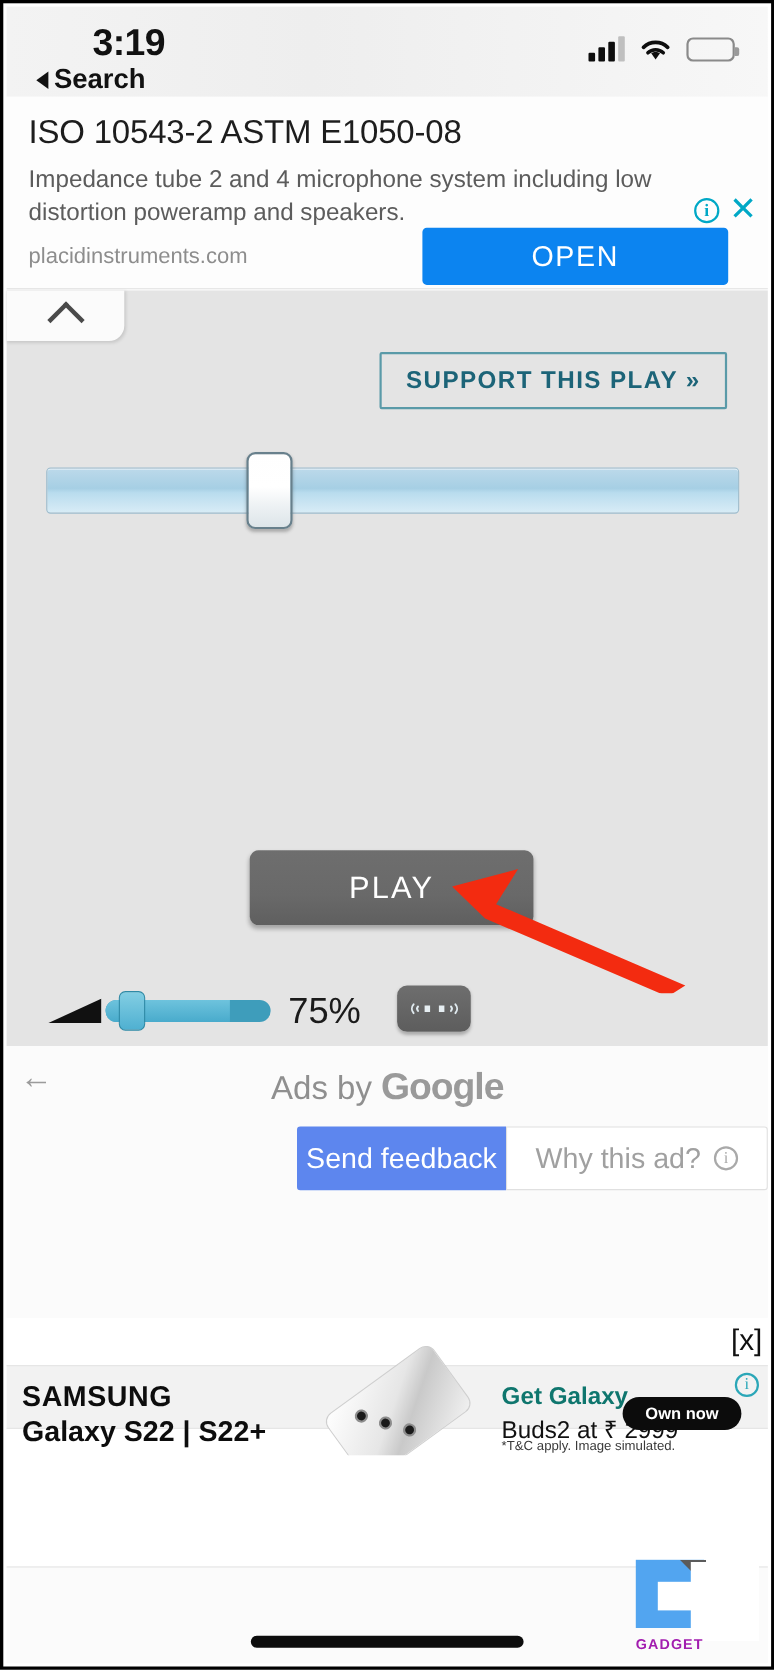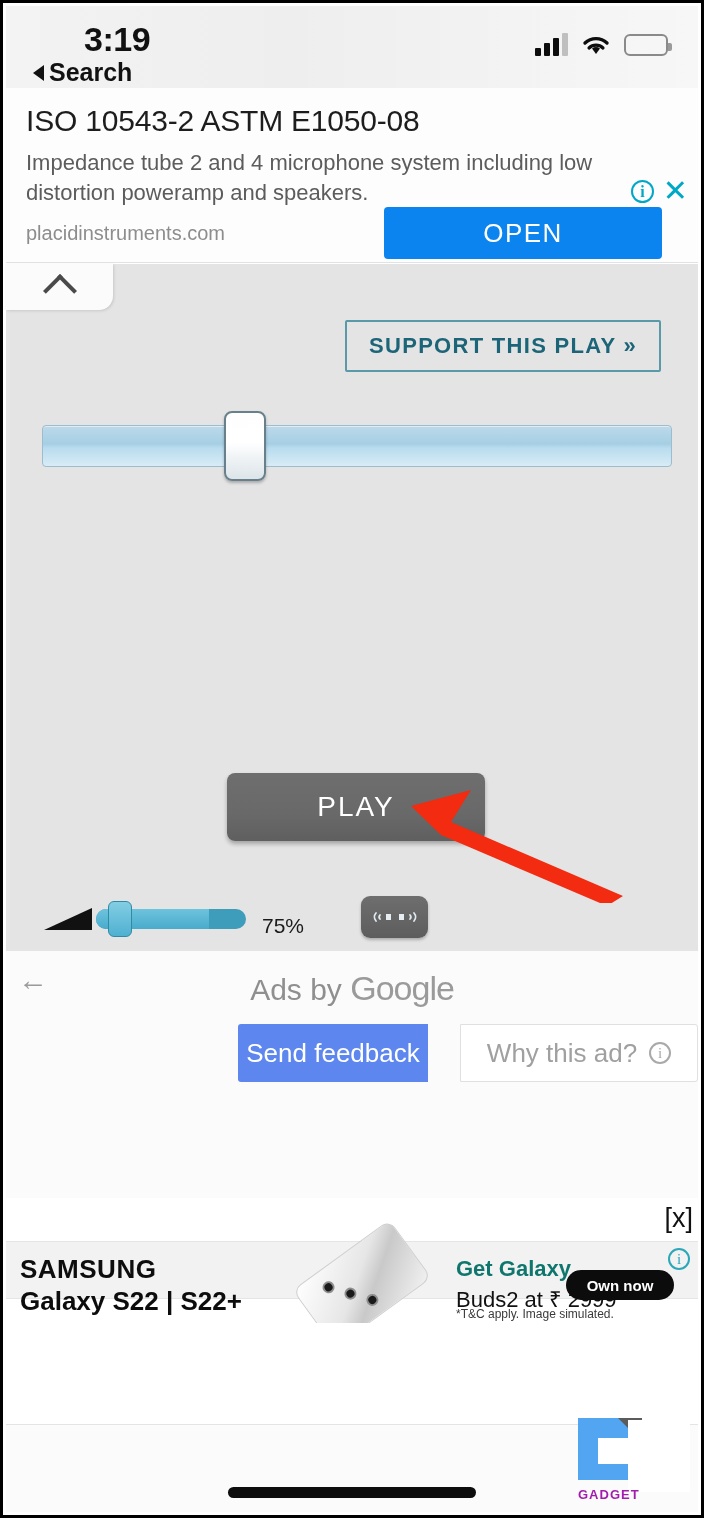--- a/index.html
+++ b/index.html
@@ -165,22 +165,22 @@
     position: absolute; left: 0; top: 0; width: 75%; height: 100%;
     background: linear-gradient(to bottom,#6ec3dd,#49abcc);
     border-radius: 10px 0 0 10px;
   }
   .vol-thumb {
     position: absolute; left: 102px; top: 9px; width: 24px; height: 36px;
     background: linear-gradient(to bottom,#83cee3,#4fb0d1);
     border: 1px solid #2f8aa6; border-radius: 6px;
   }
   .vol-pct {
-    position: absolute; left: 256px; top: 22px;
-    font-size: 21px; color: #1b1b1b;
+    position: absolute; left: 256px; top: 8px;
+    font-size: 33px; color: #1b1b1b;
   }
   .speaker-btn {
     position: absolute; left: 355px; top: 4px;
     width: 67px; height: 42px;
     background: linear-gradient(to bottom,#6e6e6e,#5d5d5d);
     border-radius: 9px;
     box-shadow: 0 2px 3px rgba(0,0,0,.25);
     display:flex; align-items:center; justify-content:center;
   }
 
@@ -275,35 +275,35 @@
   }
   .ag-back {
     position: absolute; left: 12px; top: 14px;
     font-size: 30px; color: #9b9b9b; line-height: 30px;
   }
   .ag-title {
     position: absolute; left: 0; right: 0; top: 18px;
     text-align: center;
     font-size: 30px; color: #8f8f8f;
   }
-  .ag-title b { color: #9a9a9a; font-weight: 400; font-size: 34px; letter-spacing: -1px; }
+  .ag-title b { color: #9a9a9a; font-weight: 700; font-size: 34px; letter-spacing: -1px; }
   .ag-btns {
     position: absolute; left: 0; right: 0; top: 73px;
     display: flex; justify-content: flex-end; align-items: stretch;
   }
   .ag-send {
     width: 190px; height: 58px; background: #5d86ee;
     display:flex; align-items:center; justify-content:center;
     color: #ffffff; font-size: 26px; border-radius: 3px 0 0 3px;
   }
   .ag-why {
     width: 238px; height: 58px; background: #ffffff;
     border: 1px solid #e0e0e0;
     display:flex; align-items:center; justify-content:center; gap: 12px;
-    color: #a0a0a0; font-size: 26px; border-radius: 0 3px 3px 0; margin-left: 32px;
+    color: #a0a0a0; font-size: 26px; border-radius: 0 3px 3px 0;
   }
   .ag-why-i {
     width: 22px; height: 22px; border: 2px solid #a9a9a9; border-radius: 50%;
     display:flex; align-items:center; justify-content:center;
     font-size: 15px; font-family:"Liberation Serif", serif; color:#a9a9a9;
   }
   .close-x-label {
     position: absolute; right: 8px; top: 1200px;
     font-size: 27px; color: #111; font-weight: 400;
   }

